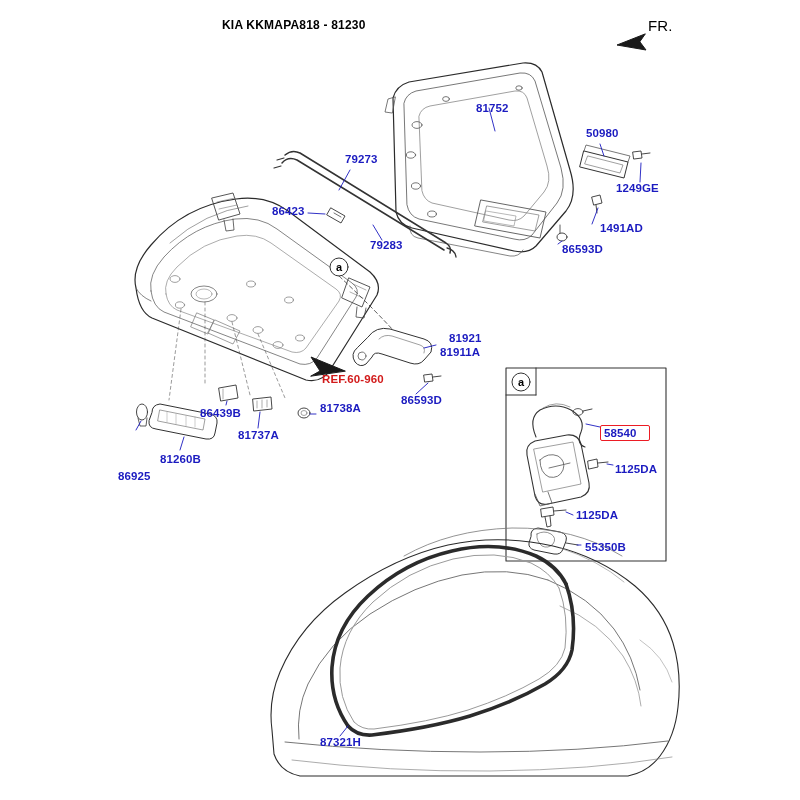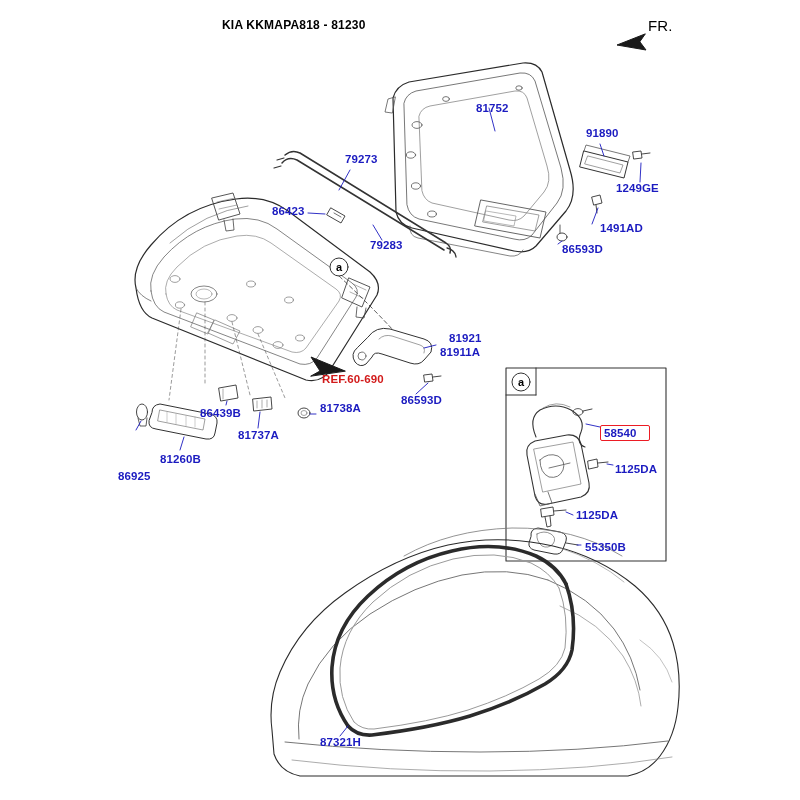--- a/index.html
+++ b/index.html
@@ -289,21 +289,21 @@
       <path d="M340 736 L348 726" stroke="#1b1bc0" stroke-width="0.9"></path>
     </g>
   </svg>
 
   <div class="lbl title" style="left:222px; top:18px;">KIA KKMAPA818 - 81230</div>
 
   <div class="lbl fr" style="left:648px; top:17px;">FR.</div>
 
   <div class="lbl" style="left:476px; top:90px;margin-top:12px;">81752</div>
 
-  <div class="lbl" style="left:586px; top:127px;">91890</div>
+  <div class="lbl" style="left:586px; top:127px;">50980</div>
 
   <div class="lbl" style="left:616px; top:182px;">1249GE</div>
 
   <div class="lbl" style="left:600px; top:222px;">1491AD</div>
 
   <div class="lbl" style="left:562px; top:243px;">86593D</div>
 
   <div class="lbl" style="left:345px; top:153px;">79273</div>
 
   <div class="lbl" style="left:272px; top:205px;">86423</div>
@@ -330,19 +330,19 @@
   <div class="lbl hl" style="left:604px; top:427px;">58540</div>
 
   <div class="lbl" style="left:615px; top:463px;">1125DA</div>
 
   <div class="lbl" style="left:576px; top:509px;">1125DA</div>
 
   <div class="lbl" style="left:585px; top:541px;">55350B</div>
 
   <div class="lbl" style="left:320px; top:736px;">87321H</div>
 
-  <div class="lbl ref" style="left:322px; top:373px;">REF.60-690</div>
+  <div class="lbl ref" style="left:322px; top:373px;">REF.60-960</div>
 
   <div class="lbl black" style="left:336px; top:261px; font-size:11px;">a</div>
 
   <div class="lbl black" style="left:518px; top:376px; font-size:11px;">a</div>
 
 </div>
 
 </body></html>

